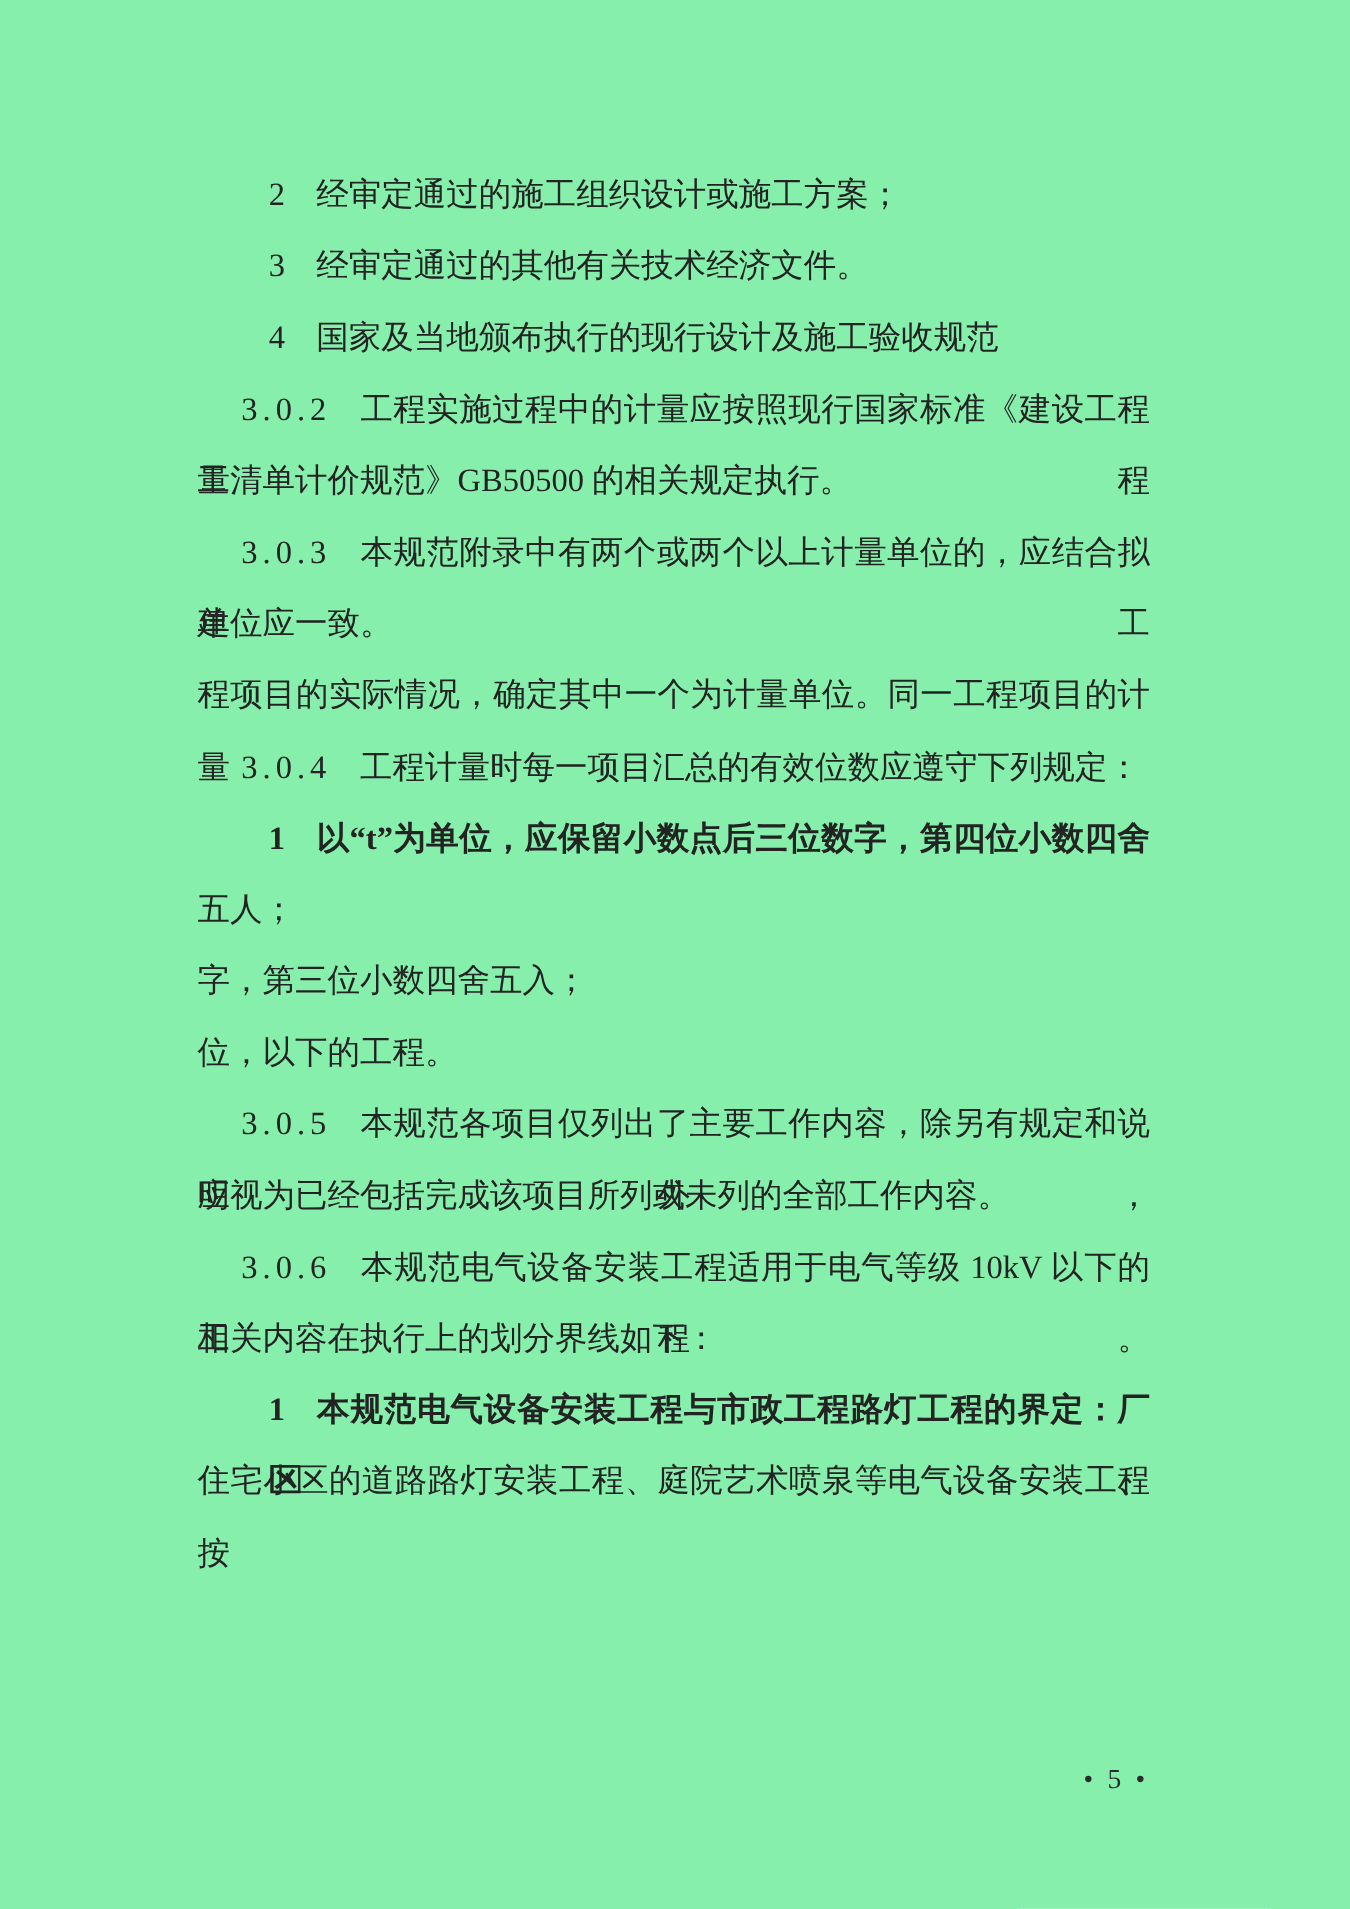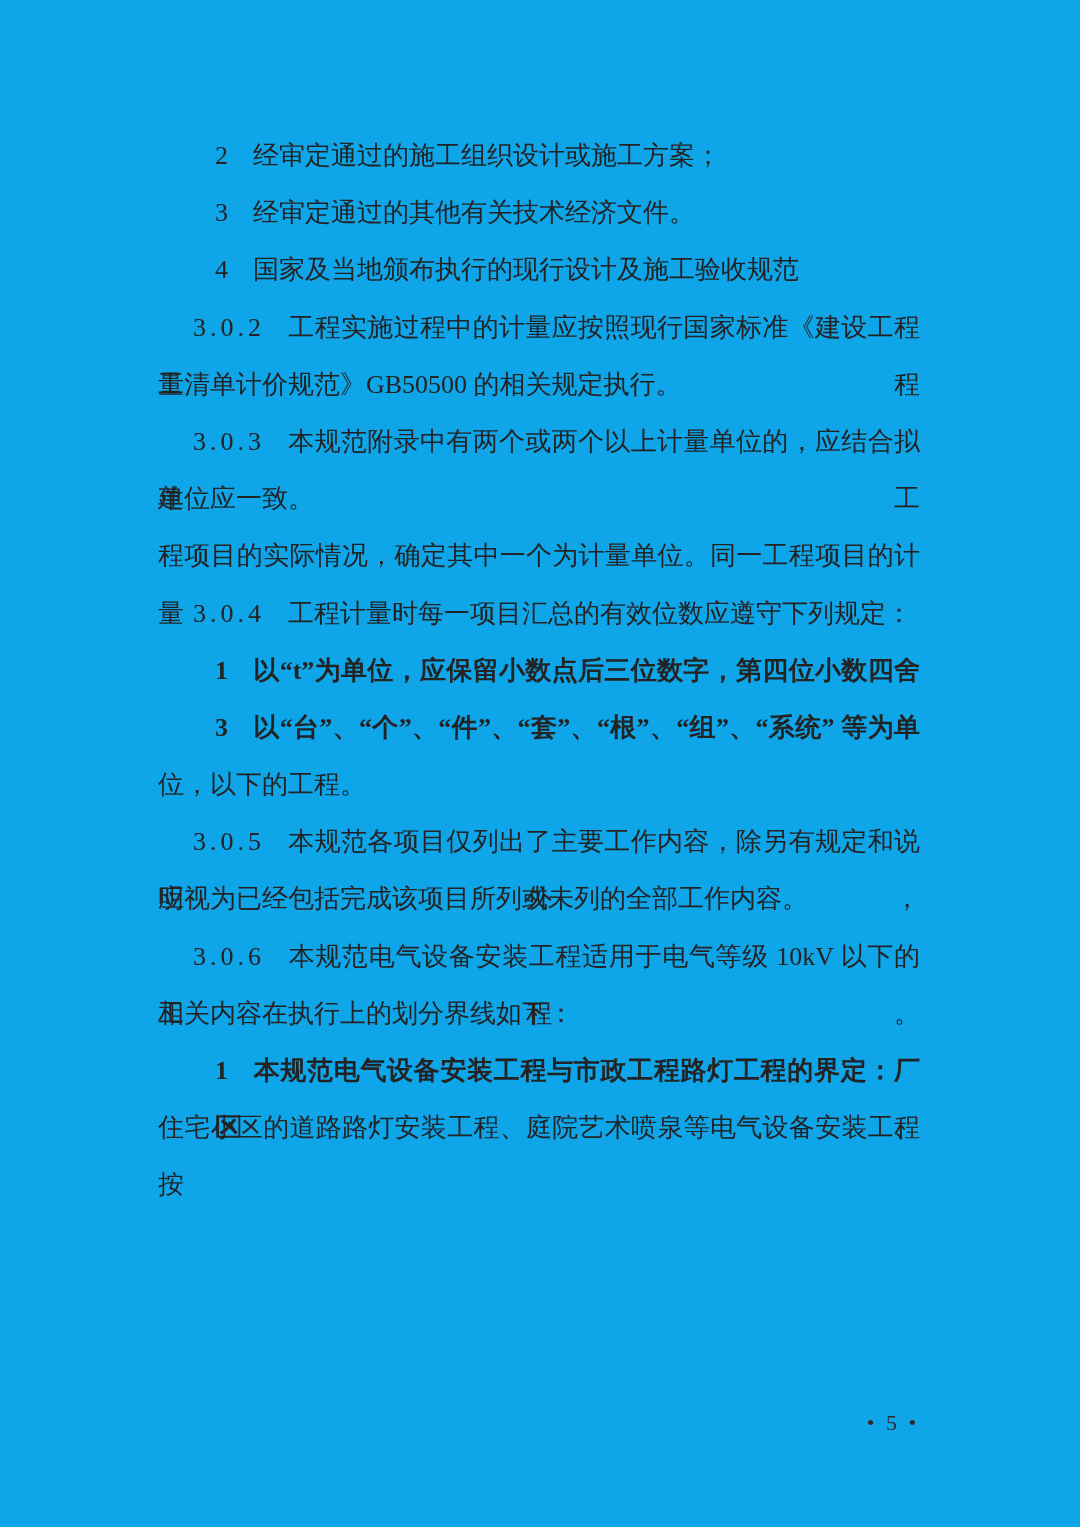--- a/index.html
+++ b/index.html
@@ -4,21 +4,21 @@
 <style>
   html, body { margin: 0; padding: 0; }
   body {
     width: 1080px; height: 1527px;
     background: #ffffff;
     font-family: "Liberation Serif", "DejaVu Serif", serif;
   }
   .page {
     position: relative;
     width: 1080px; height: 1527px;
-    background: #0ea5e9;
+    background: #86efac;
     overflow: hidden;
   }
   .text-block {
     position: absolute;
     left: 158px; top: 127px;
     width: 762px;
     font-size: 26px;
     line-height: 57.2px;
     color: #232323;
     text-align: left;
@@ -53,21 +53,22 @@
       <div class="line li"><span class="num list">2</span><span>经审定通过的施工组织设计或施工方案；</span></div>
       <div class="line li"><span class="num list">3</span><span>经审定通过的其他有关技术经济文件。</span></div>
       <div class="line li"><span class="num list">4</span><span>国家及当地颁布执行的现行设计及施工验收规范</span></div>
       <div class="line fill"><span class="num section">3.0.2</span><span>工程实施过程中的计量应按照现行国家标准《建设工程工程</span></div>
       <div class="line"><span>量清单计价规范》GB50500 的相关规定执行。</span></div>
       <div class="line fill"><span class="num section">3.0.3</span><span>本规范附录中有两个或两个以上计量单位的，应结合拟建工</span></div>
       <div class="line"><span>单位应一致。</span></div>
       <div class="line fill"><span>程项目的实际情况，确定其中一个为计量单位。同一工程项目的计量</span></div>
       <div class="line"><span class="num section">3.0.4</span><span>工程计量时每一项目汇总的有效位数应遵守下列规定：</span></div>
       <div class="line fill li"><span class="num list">1</span><span>以“t”为单位，应保留小数点后三位数字，第四位小数四舍</span></div>
-      <div class="line fill li"><span class="num list">3</span><span>以“台”、“个”、“件”、“套”、“根”、“组”、“系统” 等为单</span></div>
+      <div class="line"><span>五人；</span></div>
+      <div class="line"><span>字，第三位小数四舍五入；</span></div>
       <div class="line"><span>位，以下的工程。</span></div>
       <div class="line fill"><span class="num section">3.0.5</span><span>本规范各项目仅列出了主要工作内容，除另有规定和说明外，</span></div>
       <div class="line"><span>应视为已经包括完成该项目所列或未列的全部工作内容。</span></div>
       <div class="line fill"><span class="num section">3.0.6</span><span>本规范电气设备安装工程适用于电气等级 10kV 以下的工程。</span></div>
       <div class="line"><span>相关内容在执行上的划分界线如下：</span></div>
       <div class="line fill li"><span class="num list">1</span><span>本规范电气设备安装工程与市政工程路灯工程的界定：厂区、</span></div>
       <div class="line fill"><span>住宅小区的道路路灯安装工程、庭院艺术喷泉等电气设备安装工程按</span></div>
     </div>
   <div class="page-number">• 5 •</div>
 </div>

